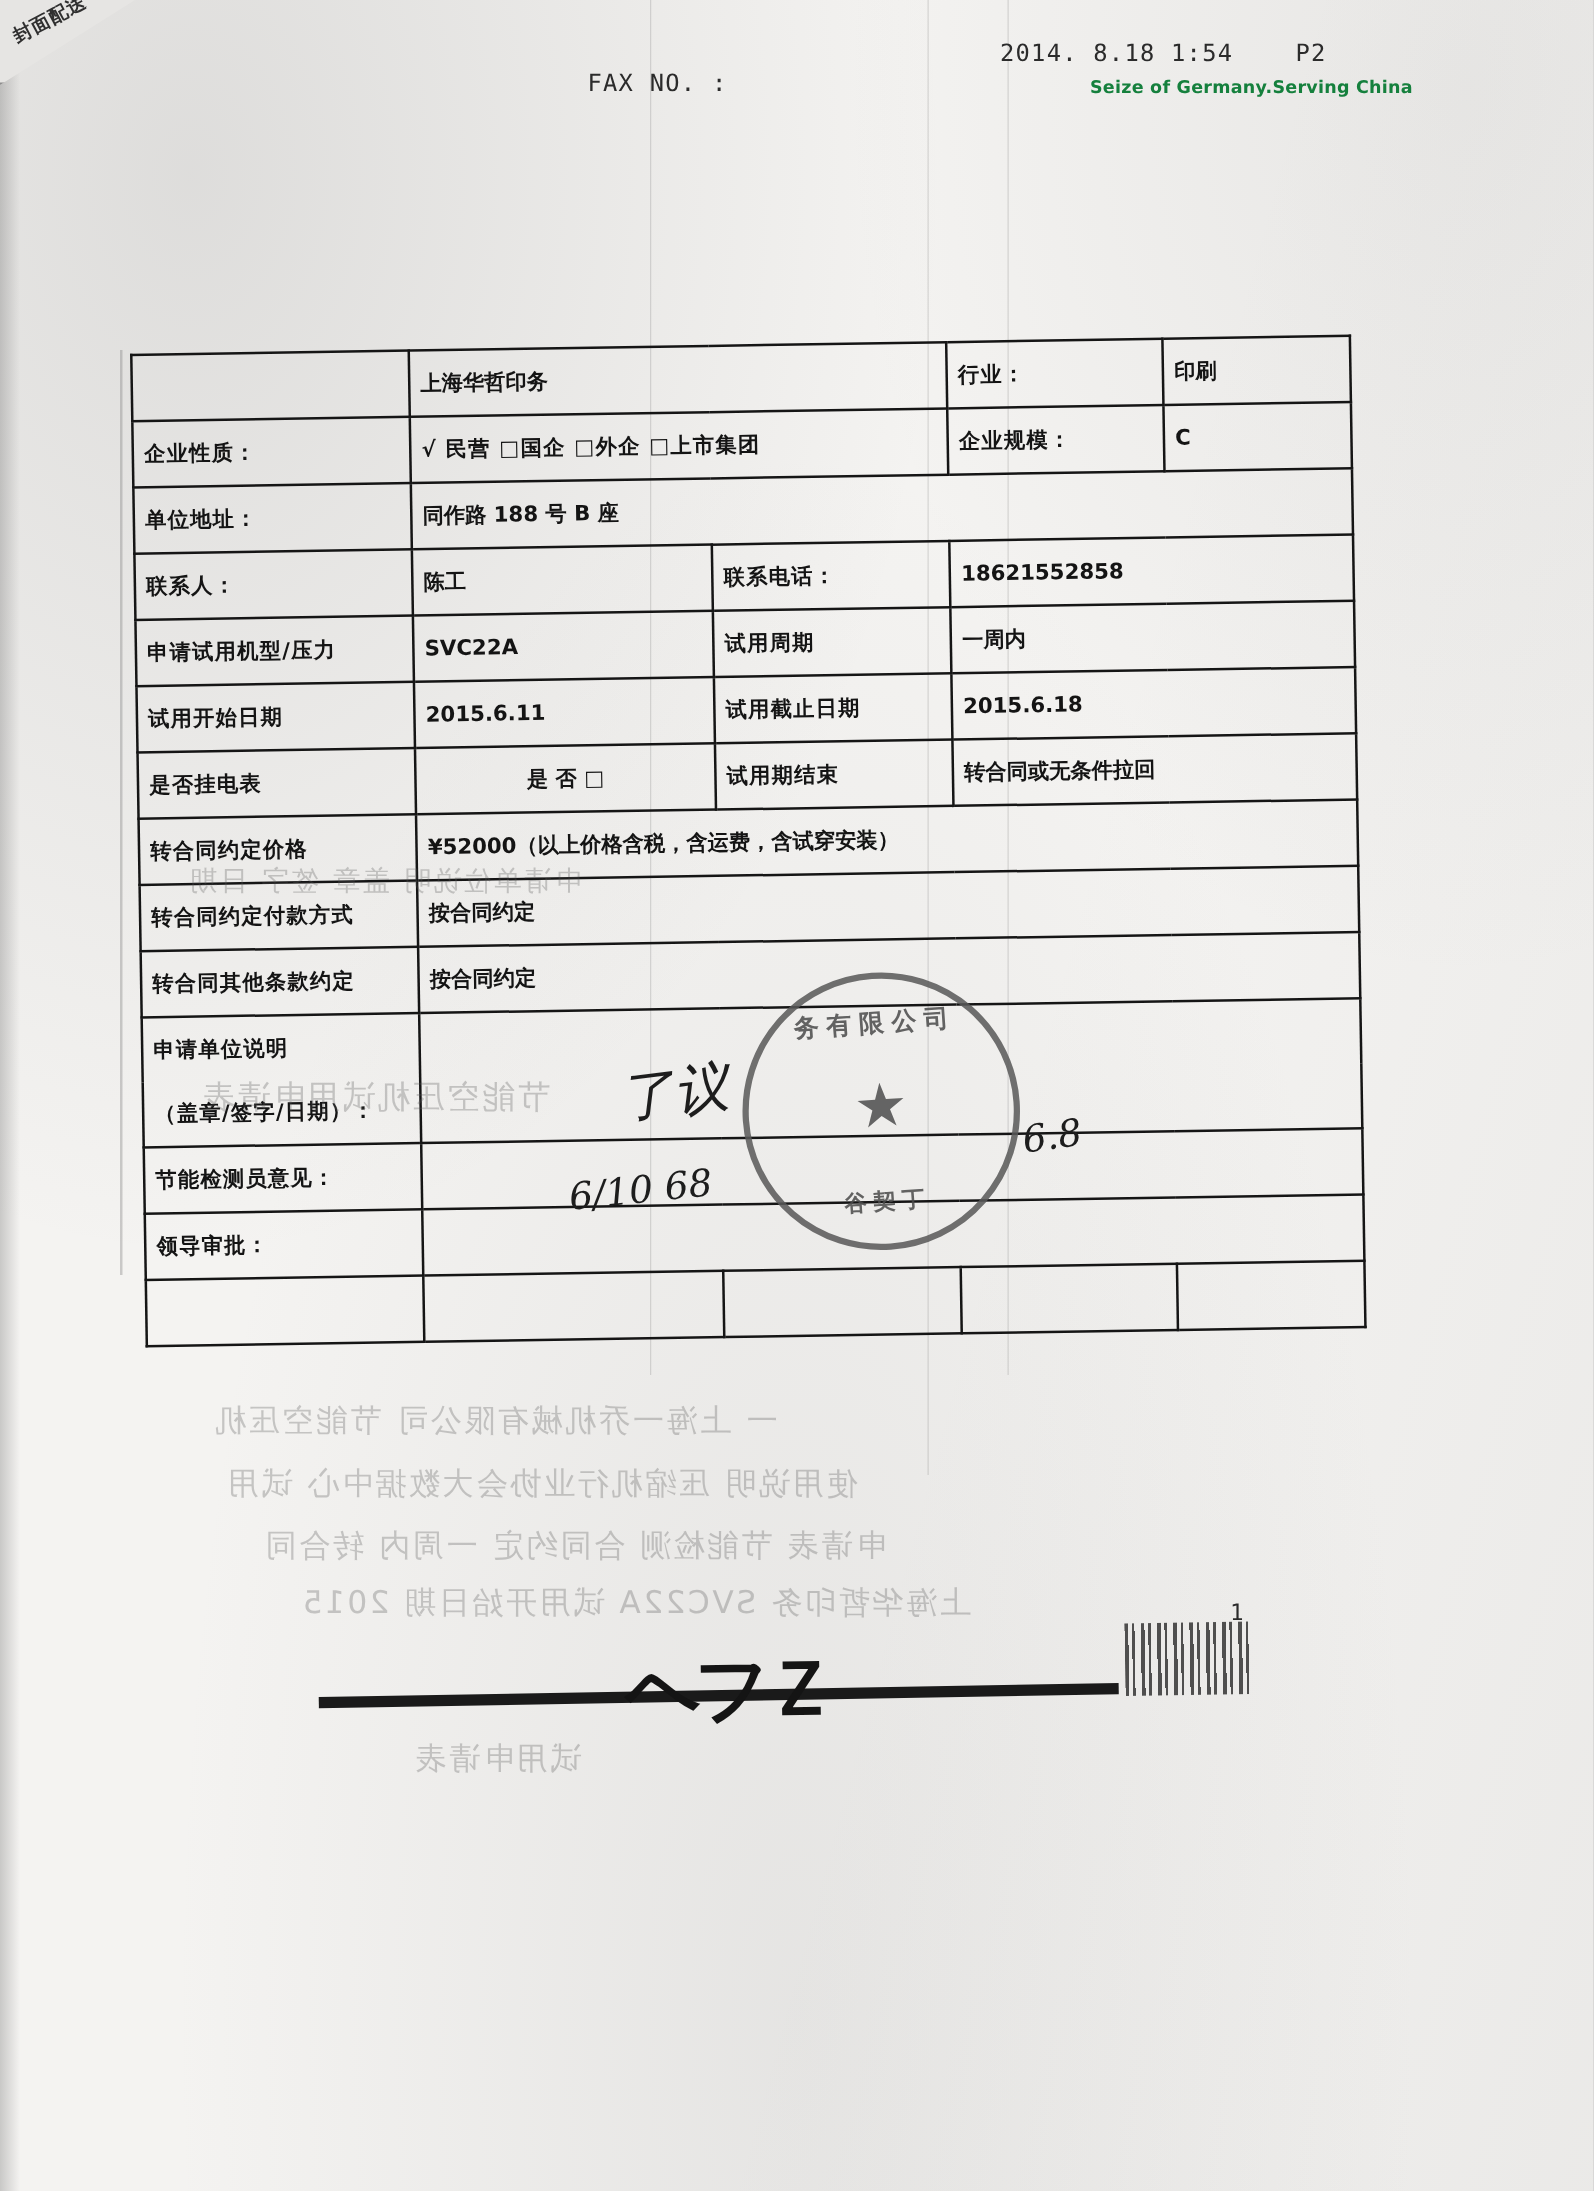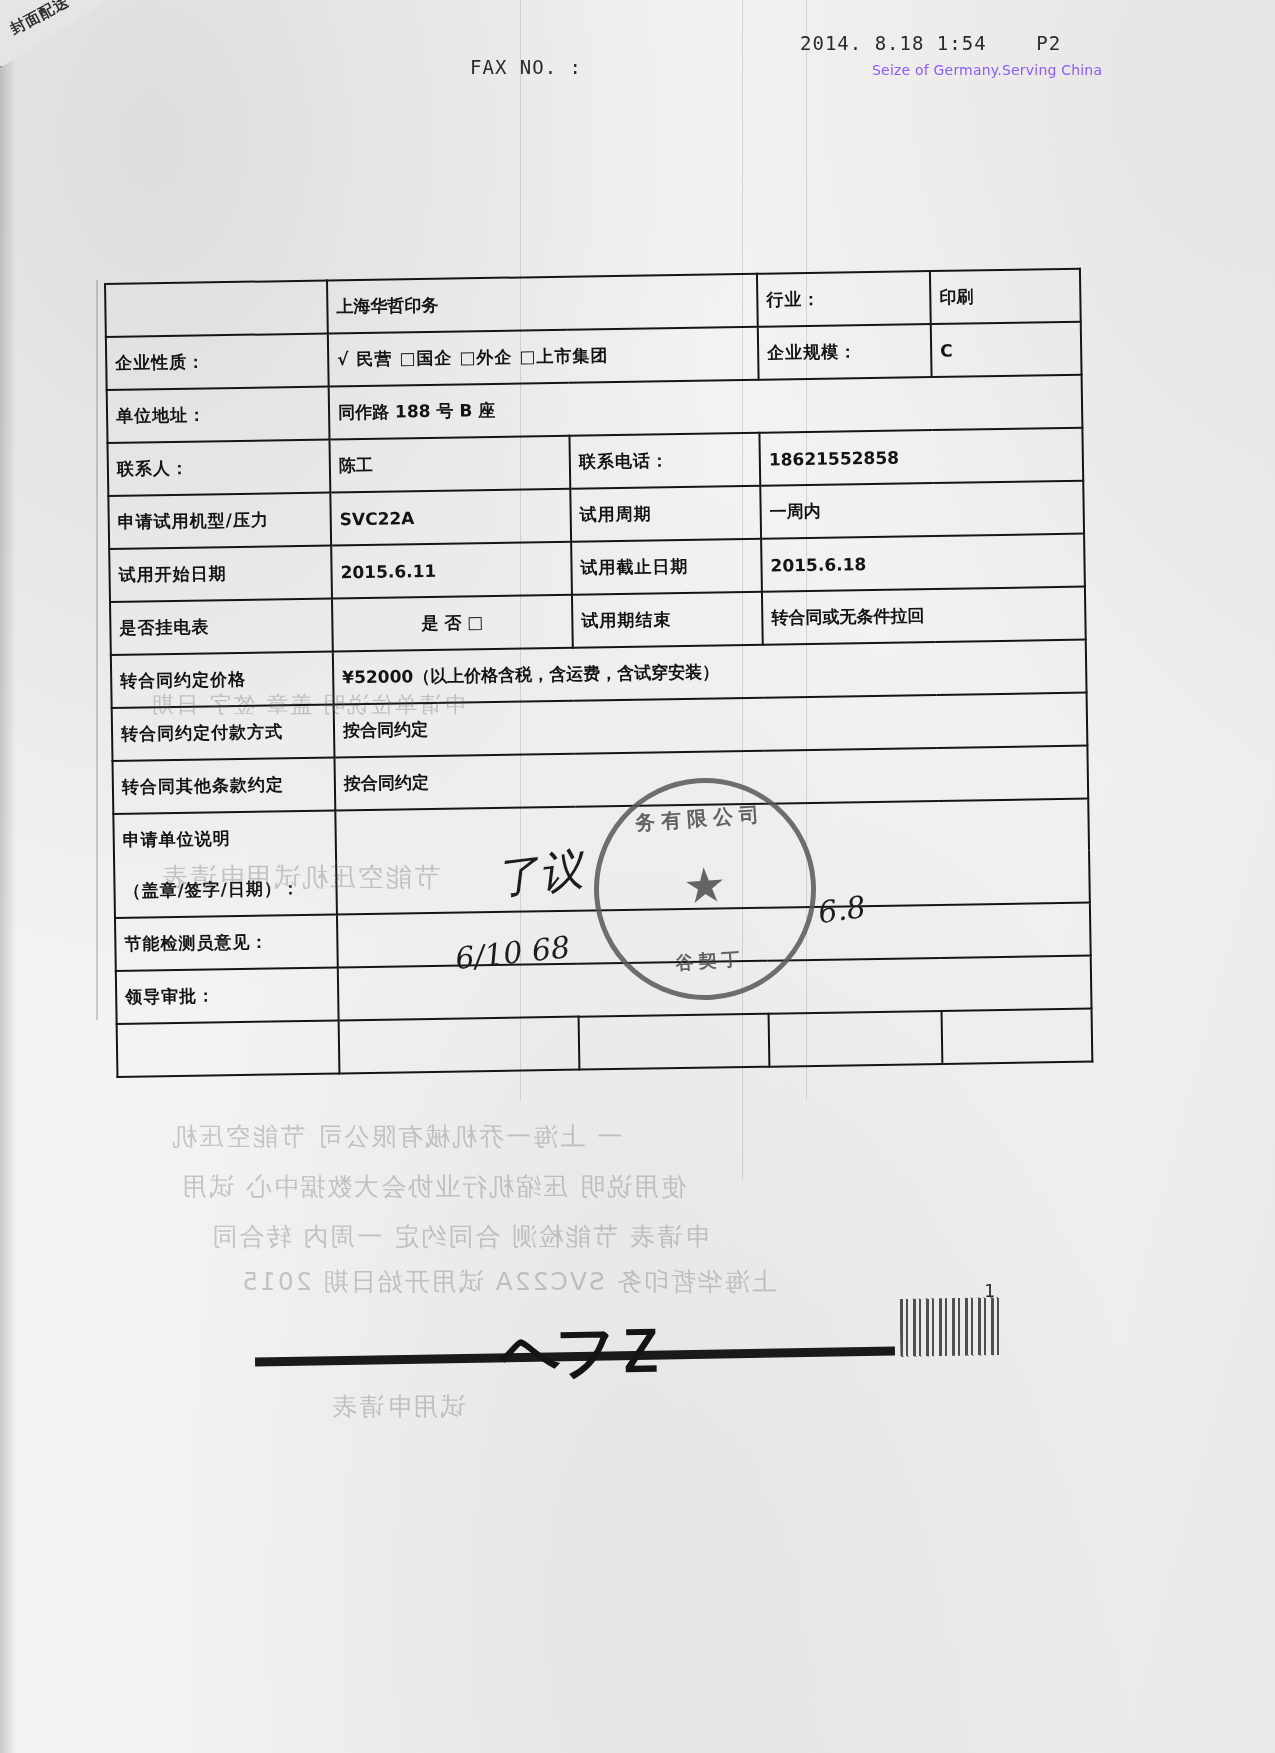--- a/index.html
+++ b/index.html
@@ -62,22 +62,22 @@
     top: 26px;
     font-size: 19px;
     letter-spacing: 1px;
   }
   .fax-slogan {
     position: absolute;
     left: 872px;
     top: 56px;
     font-size: 14px;
     font-family: "DejaVu Sans", sans-serif;
-    font-weight: normal;
-    color: #8b5cf6;
+    font-weight: bold;
+    color: #15803d;
     letter-spacing: 0.2px;
   }
   
   .title-block {
     position: absolute;
     top: 78px;
     left: 0;
     width: 1275px;
     text-align: center;
   }

